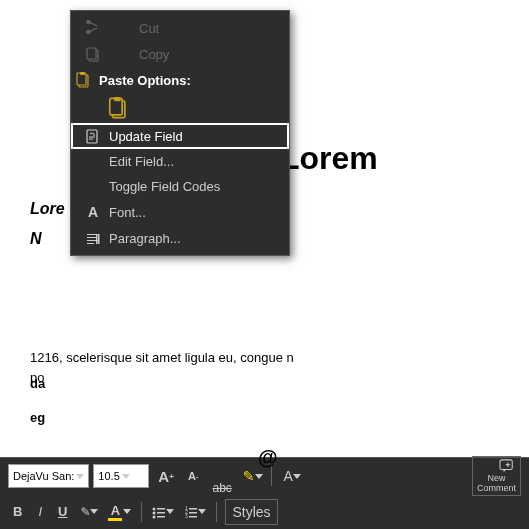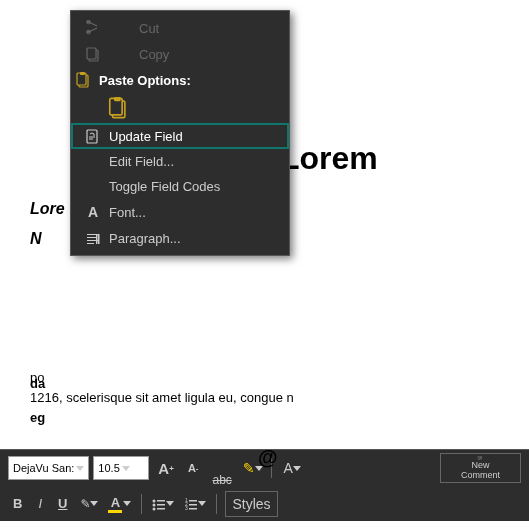--- a/index.html
+++ b/index.html
@@ -56,21 +56,21 @@
     }
 
     .menu-item.disabled {
       color: #666;
       cursor: default;
       gap: 38px;
     }
 
     .menu-item.highlighted {
       background: transparent;
-      border: 2px solid #0f766e;
+      border: 2px solid #ffffff;
       color: #fff;
       padding: 3px 12px;
     }
 
     .paste-options-label {
       display: flex;
       align-items: center;
       padding: 5px 4px;
       color: #fff;
       font-size: 13px;
@@ -87,21 +87,21 @@
 
     
     .icon-svg {
       width: 16px;
       height: 16px;
     }
 
     
     .toolbar {
       position: absolute;
-      bottom: 8px;
+      bottom: 0;
       left: 0;
       width: 529px;
       height: 72px;
       background: #2d2d2d;
       display: flex;
       flex-direction: column;
       border-top: 1px solid #555;
     }
 
     .toolbar-row1 {
@@ -173,26 +173,26 @@
       padding: 2px 6px;
       cursor: pointer;
       height: 26px;
     }
 
     .new-comment-btn {
       background: transparent;
       border: 1px solid #666;
       color: #ccc;
       font-size: 10px;
-      padding: 2px 20px;
+      padding: 2px 4px;
       cursor: pointer;
       display: flex;
       flex-direction: column;
-      align-items: center;
-      height: 30px;
+      align-items: flex-end;
+      height: 40px;
       justify-content: center;
     }
 
     .font-color-btn {
       display: flex;
       flex-direction: column;
       align-items: center;
     }
 
     .font-color-underline {
@@ -222,21 +222,21 @@
 
   <div class="doc-title">Lorem</div>
 
   <div style="position:absolute; top:200px; left:30px; font-size:16px; font-weight:bold; font-style:italic; color:#000; width:490px;">
     <span>Lor</span><span>e</span><span style="color:#000">&nbsp;&nbsp;&nbsp;&nbsp;&nbsp;&nbsp;&nbsp;&nbsp;&nbsp;&nbsp;&nbsp;r sit amet, co</span>
   </div>
   <div style="position:absolute; top:230px; left:30px; font-size:16px; font-weight:bold; font-style:italic; color:#000; width:490px;">
     <span>N</span><span>&nbsp;&nbsp;&nbsp;&nbsp;&nbsp;&nbsp;&nbsp;&nbsp;&nbsp;&nbsp;&nbsp;&nbsp;&nbsp;&nbsp;</span><span class="red-squiggle">us odio.</span>
   </div>
 
-  <div style="position:absolute; top:350px; left:30px; font-size:13px; color:#000; width:490px;margin-top:40px;">
+  <div style="position:absolute; top:350px; left:30px; font-size:13px; color:#000; width:490px;">
     <span>1216, scelerisque sit amet ligula eu, congue n</span>
   </div>
   <div style="position:absolute; top:370px; left:30px; font-size:13px; color:#000; width:490px;">
     <span>po</span>
   </div>
   <div style="position:absolute; top:376px; left:30px; font-size:13px; font-weight:bold; color:#000;">
     <span>da</span>
   </div>
   <div style="position:absolute; top:410px; left:30px; font-size:13px; font-weight:bold; color:#000;">
     <span>eg</span>

